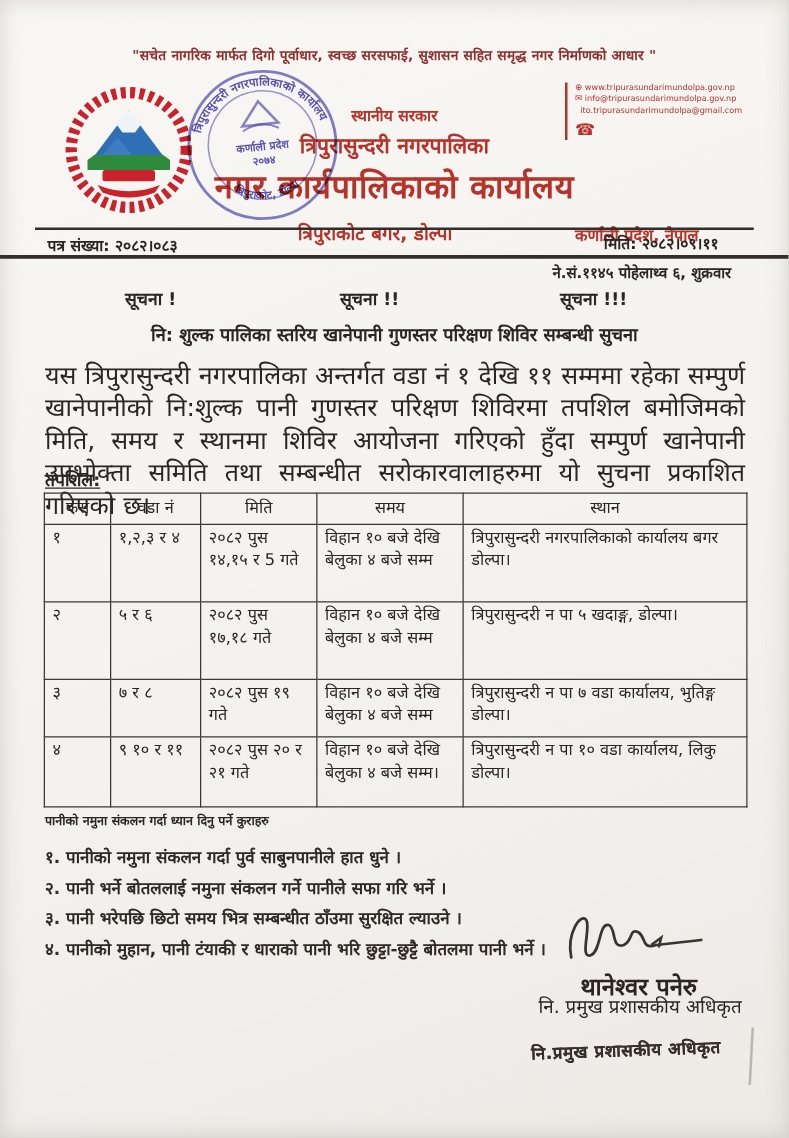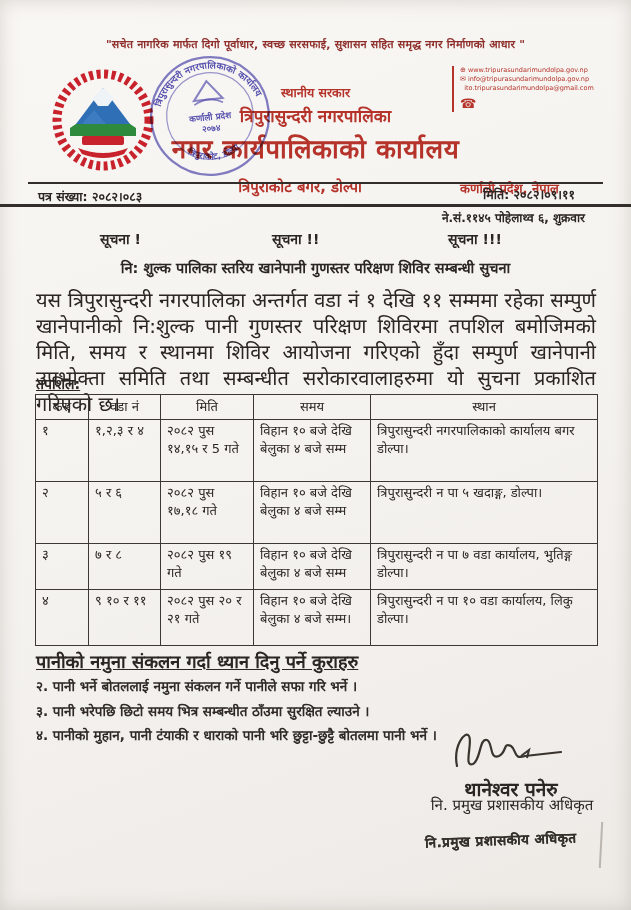--- a/index.html
+++ b/index.html
@@ -44,21 +44,21 @@
 
   .body-par{top:287px;left:36px;width:560px;font-size:20px;line-height:26px;text-align:justify;}
   .tapasil{top:374px;left:36px;font-size:14px;font-weight:bold;text-decoration:underline;}
 
   table.sched{position:absolute;top:394px;left:35px;width:562px;border-collapse:collapse;table-layout:fixed;}
   table.sched th,table.sched td{border:1.6px solid #3c3833;font-size:13px;padding:2px 6px;vertical-align:top;text-align:left;line-height:18px;}
   table.sched th{text-align:center;font-weight:normal;padding:3px 2px;}
   table.sched tr.r1{height:62px;} table.sched tr.r2{height:62px;}
   table.sched tr.r3{height:46px;} table.sched tr.r4{height:56px;}
 
-  .guide-head{top:649px;left:36px;font-size:18px;font-weight:bold;text-decoration:underline;}
+  .guide-head{top:649px;left:36px;font-size:10px;font-weight:bold;}
   .guide-list{top:674px;left:36px;width:560px;font-size:13.5px;line-height:24.5px;font-weight:bold;color:#2f2a26;}
 
   .signature-svg{left:443px;top:726px;}
   .sig-name{top:776px;left:446px;width:130px;text-align:center;font-size:19px;font-weight:bold;}
   .sig-title{top:794px;left:412px;width:200px;text-align:center;font-size:15px;}
   .stamp-title{top:831px;left:425px;font-size:13.5px;font-weight:bold;color:#35302b;transform:rotate(-2deg);letter-spacing:.5px;text-shadow:0 0 .5px #35302b;}
   .stamp-mark{top:822px;left:600px;width:2px;height:46px;background:rgba(90,80,70,.35);transform:rotate(3deg);}
 </style>
 </head>
 <body>
@@ -173,20 +173,21 @@
       <td>९ १० र ११</td>
       <td>२०८२ पुस २० र २१ गते</td>
       <td>विहान १० बजे देखि बेलुका ४ बजे सम्म।</td>
       <td>त्रिपुरासुन्दरी न पा १० वडा कार्यालय, लिकु  डोल्पा।</td>
     </tr>
   </tbody>
     </table>
 
   <div class="abs guide-head">पानीको नमुना संकलन गर्दा ध्यान दिनु पर्ने कुराहरु</div>
   <div class="abs guide-list">
+    <div>१. पानीको नमुना संकलन गर्दा पुर्व साबुनपानीले हात धुने ।</div>
     <div>२. पानी भर्ने बोतललाई नमुना संकलन गर्ने पानीले सफा गरि भर्ने ।</div>
     <div>३. पानी भरेपछि छिटो समय भित्र सम्बन्धीत ठाँउमा सुरक्षित ल्याउने ।</div>
     <div>४. पानीको मुहान, पानी टंयाकी र धाराको पानी भरि छुट्टा-छुट्टै बोतलमा पानी भर्ने ।</div>
   </div>
 
   <svg class="abs signature-svg" width="140" height="52" viewBox="0 0 140 52" aria-hidden="true">
     <path d="M14 40 C 10 20, 22 4, 26 10 C 30 16, 20 42, 30 38 C 38 34, 36 12, 44 14 C 50 16, 46 34, 56 30 C 64 26, 60 16, 68 20 C 74 24, 70 34, 82 30 L 118 26" fill="none" stroke="#3a342e" stroke-width="2.2" stroke-linecap="round"></path>
     <path d="M78 30 l8 -6 l-2 8" fill="none" stroke="#3a342e" stroke-width="2"></path>
   </svg>
   <div class="abs sig-name">थानेश्वर पनेरु</div>

